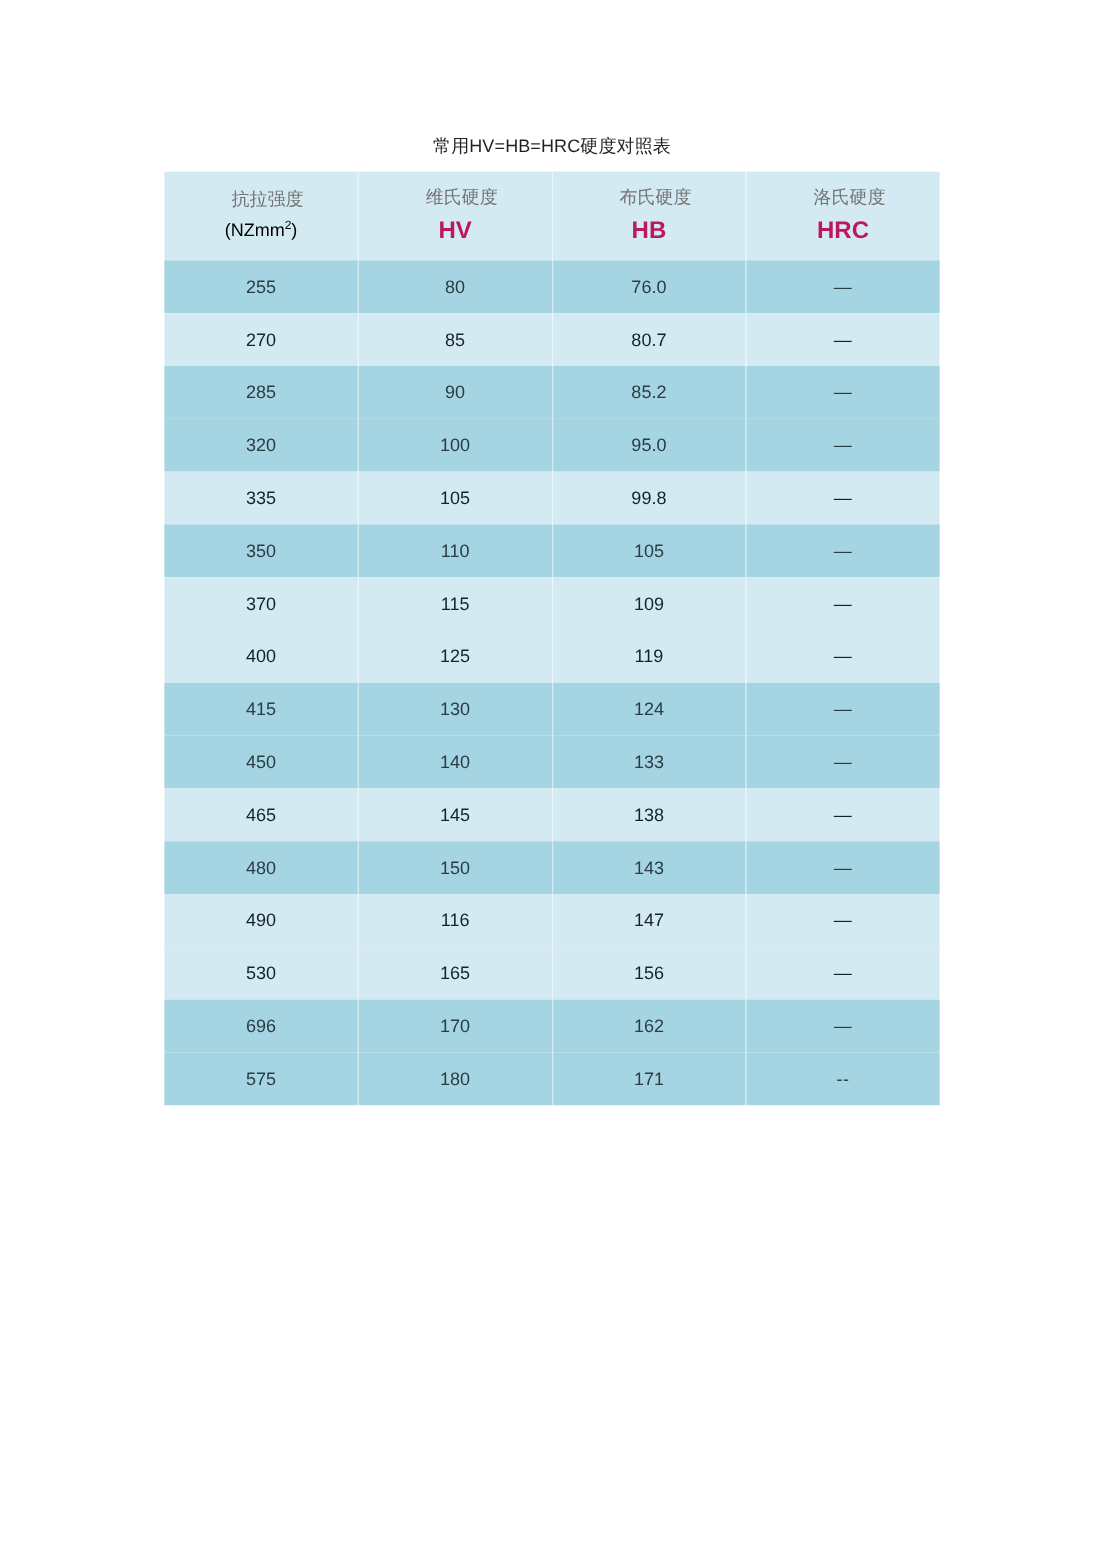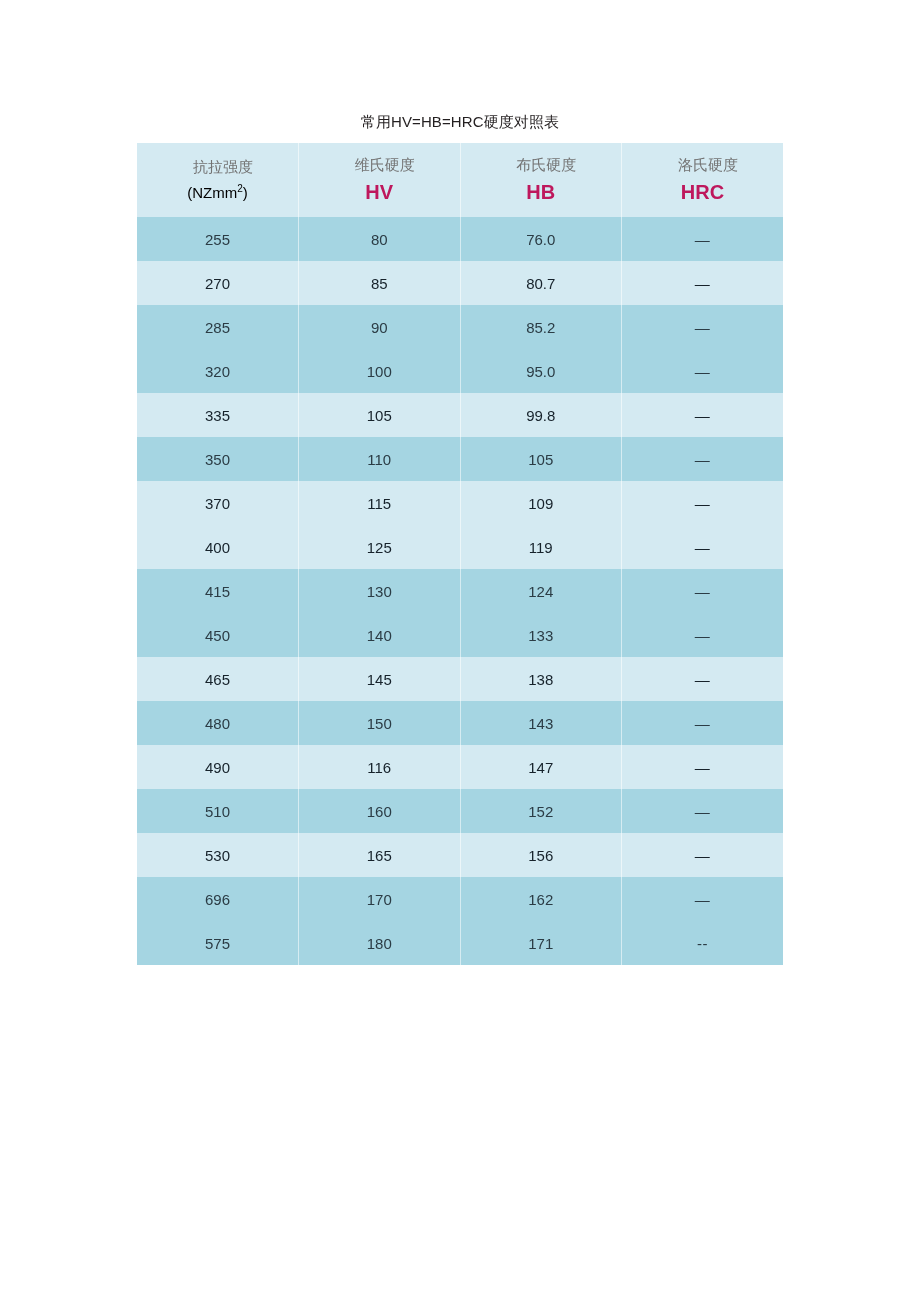--- a/index.html
+++ b/index.html
@@ -223,26 +223,20 @@
             <td>150</td>
             <td>143</td>
             <td class="dash">—</td>
           </tr>
           <tr class="band-light">
             <td>490</td>
             <td>116</td>
             <td>147</td>
             <td class="dash">—</td>
           </tr>
-          <tr class="band-dark">
-            <td>510</td>
-            <td>160</td>
-            <td>152</td>
-            <td class="dash">—</td>
-          </tr>
           <tr class="band-light">
             <td>530</td>
             <td>165</td>
             <td>156</td>
             <td class="dash">—</td>
           </tr>
           <tr class="band-dark">
             <td>696</td>
             <td>170</td>
             <td>162</td>

